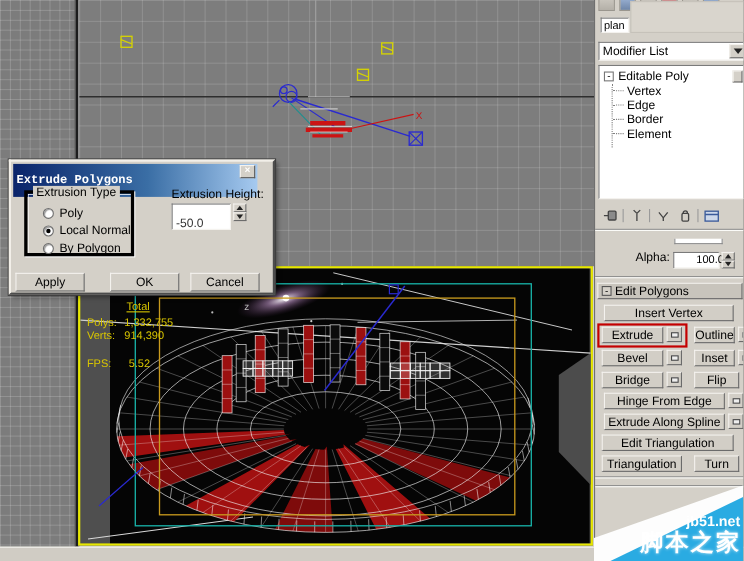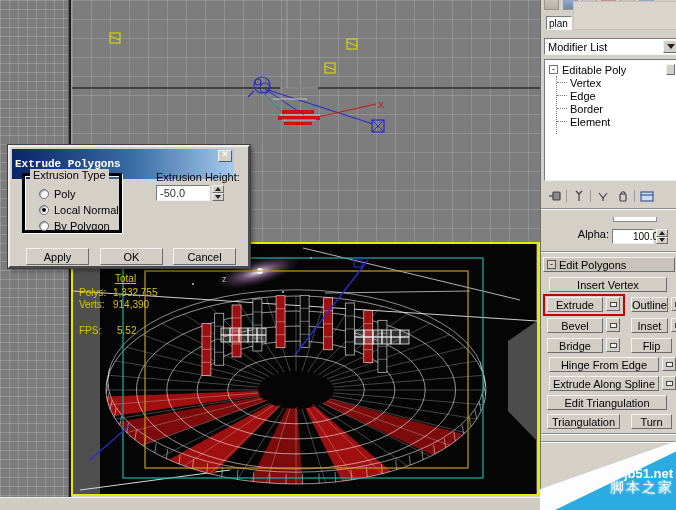--- a/index.html
+++ b/index.html
@@ -89,30 +89,30 @@
     border:1px solid; border-color:#f4f2ee #5a5a5a #5a5a5a #f4f2ee; font-size:9px; font-weight:bold;
     line-height:9px; text-align:center; }
   .groupbox{ position:absolute; left:12px; top:26px; width:100px; height:60px; border:3px solid #000000;
     box-shadow:inset 1px 1px 0 #fff, 1px 1px 0 #fff; }
   .gb-legend{ position:absolute; top:-7px; left:5px; background:#d4d0c8; padding:0 3px; }
   .radio-row{ position:absolute; left:14px; display:flex; align-items:center; gap:5px; }
   .radio{ width:10px; height:10px; border-radius:50%; background:#fff; border:1px solid #6e6e6e;
     box-shadow:inset 1px 1px 1px #9a9a9a; position:relative; }
   .radio.on::after{ content:""; position:absolute; left:2px; top:2px; width:4px; height:4px; border-radius:50%; background:#000; }
   .dlg-h-label{ position:absolute; left:146px; top:24px; }
-  .dlg-h-field{ position:absolute; left:146px; top:38px; width:54px; height:16px; font-size:11px; padding:1px 3px; color:#333; }
+  .dlg-h-field{ position:absolute; left:146px; top:38px; width:54px; height:16px; font-size:11px; padding:11px 3px; color:#333; }
   .dlg-spin{ left:202px; top:38px; height:16px; }
   .dlg-btn{ position:absolute; top:101px; width:63px; height:17px; }
 
   
   .watermark{ position:absolute; left:540px; top:430px; width:136px; height:80px; z-index:60; pointer-events:none; }
   .wm-white{ position:absolute; inset:0; background:#fdfdfd; clip-path:polygon(0 74%, 100% 14%, 100% 100%, 0 100%); }
   .wm-cyan{ position:absolute; inset:0; background:#2aabe2; clip-path:polygon(11% 100%, 100% 27%, 100% 100%); }
   .wm-site{ position:absolute; right:3px; top:36px; color:#fff; font-weight:bold; font-size:13px; }
-  .wm-name{ position:absolute; right:2px; top:49px; color:#fff; font-weight:normal; font-size:14px; letter-spacing:2px;
+  .wm-name{ position:absolute; right:2px; top:49px; color:#fff; font-weight:bold; font-size:21px; letter-spacing:2px;
     text-shadow:0 0 3px rgba(255,255,255,.8); }
   svg text{ font-family:"Liberation Sans", sans-serif; }
 </style>
 </head>
 <body>
 
 <div class="screen">
 
   <div class="vp-left"></div>
   <div class="vp-divider"></div>
@@ -533,21 +533,21 @@
     <div class="dlg-h-label">Extrusion Height:</div>
     <div class="field dlg-h-field">-50.0</div>
     <div class="spin dlg-spin" style="position:absolute">
       <button>
           <span class="tri-up-s"></span>
         </button>
       <button>
           <span class="tri-down-s"></span>
         </button>
     </div>
-    <div class="btn dlg-btn" style="left:16px">Apply</div>
+    <div class="btn dlg-btn" style="left:4px">Apply</div>
     <div class="btn dlg-btn" style="left:90px">OK</div>
     <div class="btn dlg-btn" style="left:163px">Cancel</div>
   </div>
 
   <div class="watermark">
     <div class="wm-white"></div>
     <div class="wm-cyan"></div>
     <div class="wm-site">jb51.net</div>
     <div class="wm-name">脚本之家</div>
   </div>

